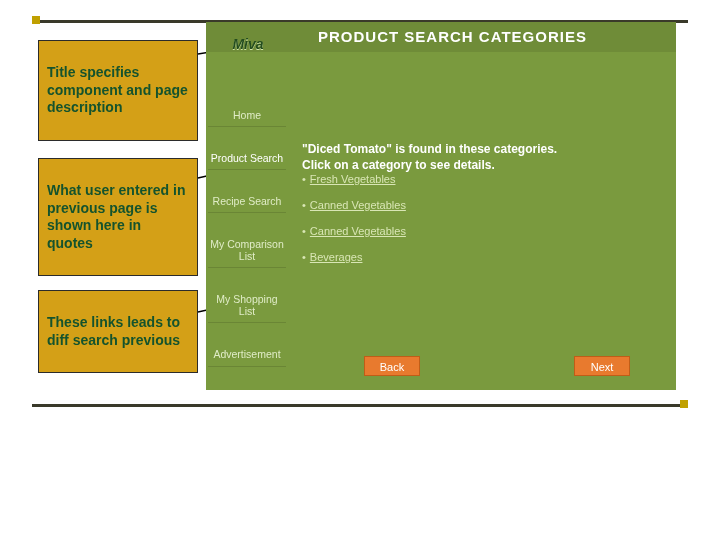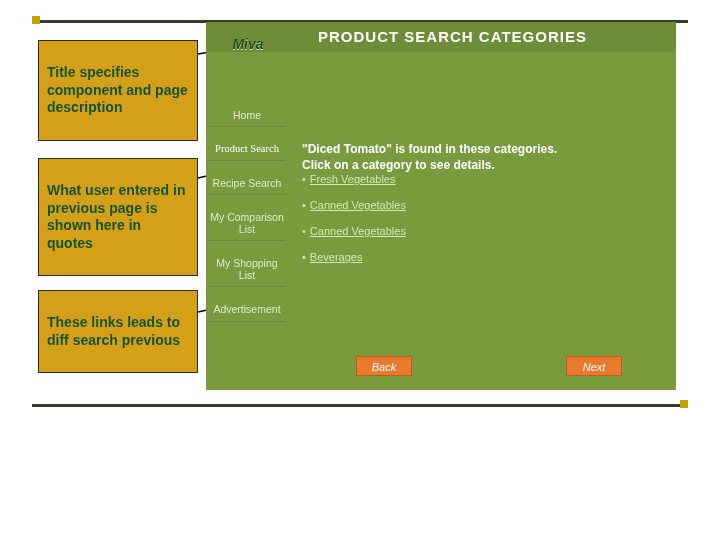--- a/index.html
+++ b/index.html
@@ -68,33 +68,33 @@
     color: #fff;
     font-weight: bold;
     font-size: 15px;
     letter-spacing: 1px;
   }
   .sidebar {
     position: absolute;
     left: 2px; top: 82px;
     width: 78px;
     display: flex; flex-direction: column;
-    gap: 11px;
+    gap: 20px;
   }
   .nav-item {
     background: #7a9a3e;
     color: #e0ecc7;
     font-size: 10.5px;
     text-align: center;
     padding: 5px 2px;
     border-bottom: 1px solid #6a8635;
     line-height: 1.15;
     cursor: pointer;
   }
-  .nav-item.active { color: #fff; font-family: Liberation Serif, serif; }
+  .nav-item.active { color: #fff; }
   .content {
     position: absolute;
     left: 96px; top: 120px; right: 20px;
     color: #fff;
   }
   .found-line {
     font-size: 12px;
     font-weight: bold;
     line-height: 1.3;
   }
@@ -107,24 +107,23 @@
     color: #d9e6b5;
   }
   .cat-item a {
     color: #d9e6b5;
     text-decoration: underline;
     cursor: pointer;
   }
   .bullet { color: #d9e6b5; margin-right: 4px; }
   .btn-row {
     position: absolute;
-    left: 0; right: 0;
+    left: 8px; right: 0;
     bottom: 10px;
     height: 24px;
-    font-style: italic;
   }
   .btn {
     position: absolute;
     background: #e87a2e;
     border: 1px solid #c05d17;
     color: #fff;
     font-size: 11px;
     width: 56px; height: 20px;
     text-align: center;
     line-height: 20px;

